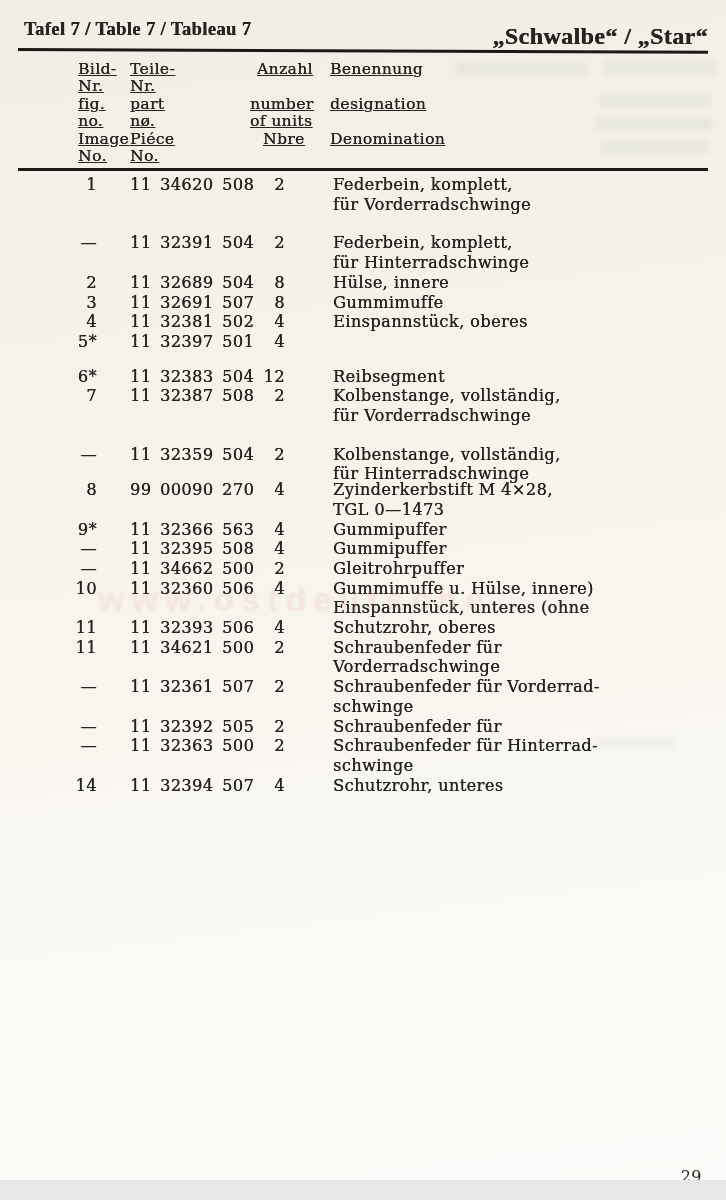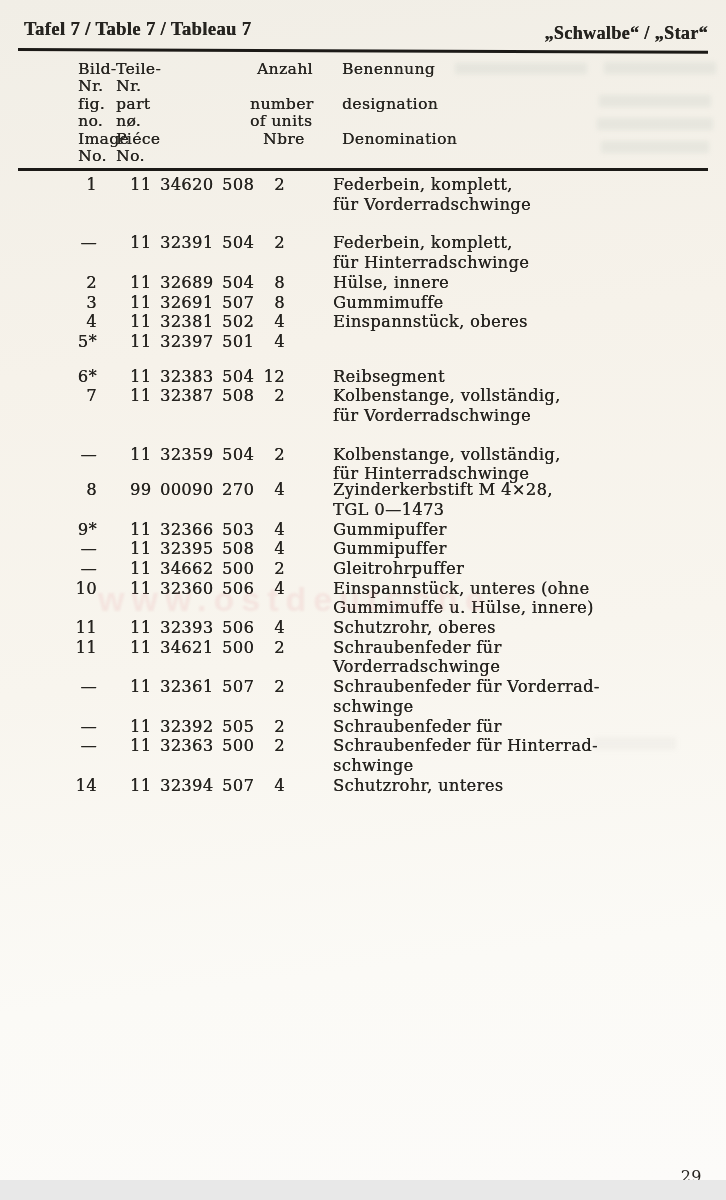--- a/index.html
+++ b/index.html
@@ -12,33 +12,33 @@
   
   .page-title {
     position:absolute; left:24px; top:19px;
     font-family:"Liberation Serif","DejaVu Serif",serif;
     font-size:18.5px; font-weight:bold; letter-spacing:0.4px;
     text-shadow:0.3px 0 0 currentColor;
   }
   .edition {
     position:absolute; right:18px; top:23px;
     font-family:"Liberation Serif","DejaVu Serif",serif;
-    font-size:18px; font-weight:bold; letter-spacing:0.4px;
+    font-size:24px; font-weight:bold; letter-spacing:0.4px;
     text-shadow:0.3px 0 0 currentColor;
   }
   .rule { position:absolute; left:18px; width:690px; height:3px; background:#1c1a17; }
   .rule-top { top:48px; transform:rotate(0.22deg); transform-origin:left center; }
   .rule-head { top:168px; }
   
   .thead { position:absolute; top:61px; left:0; width:726px; font-size:15.5px; line-height:17.4px; letter-spacing:0.4px; }
-  .hcol { position:absolute; top:0; }
+  .hcol { position:absolute; top:0;text-decoration:underline; }
   .hcol-fig { left:78px; }
-  .hcol-part { left:116px; }
+  .hcol-part { left:130px; }
   .hcol-qty { left:250px; width:72px; }
-  .hcol-des { left:342px; }
+  .hcol-des { left:330px; }
   .hline { white-space:nowrap; text-shadow:0.25px 0 0 currentColor; }
   .mt-group { margin-top:17.4px; }
   .ml-anzahl { margin-left:7px; }
   .ml-nbre { margin-left:13px; }
   
   .tbody { position:absolute; top:175px; left:0; width:726px; font-size:16.2px; line-height:19.7px; letter-spacing:0.4px; }
   .row { display:grid; grid-template-columns:100px 140px 45px auto; }
   .cell { text-shadow:0.25px 0 0 currentColor; }
   .cell-fig { text-align:right; padding-right:3px; }
   .cell-part { padding-left:30px; word-spacing:3px; white-space:nowrap; }
@@ -196,21 +196,21 @@
     <div class="cell cell-part">99 00090 270</div>
     <div class="cell cell-qty">4</div>
     <div class="cell cell-des">
           <span class="des-line">Zyinderkerbstift M 4×28,</span>
           <span class="des-line">TGL 0—1473</span>
         </div>
   </div>
 
   <div class="row">
     <div class="cell cell-fig">9*</div>
-    <div class="cell cell-part">11 32366 503</div>
+    <div class="cell cell-part">11 32366 563</div>
     <div class="cell cell-qty">4</div>
     <div class="cell cell-des">
           <span class="des-line">Gummipuffer</span>
         </div>
   </div>
 
   <div class="row">
     <div class="cell cell-fig">—</div>
     <div class="cell cell-part">11 32395 508</div>
     <div class="cell cell-qty">4</div>
@@ -226,22 +226,22 @@
     <div class="cell cell-des">
           <span class="des-line">Gleitrohrpuffer</span>
         </div>
   </div>
 
   <div class="row">
     <div class="cell cell-fig">10</div>
     <div class="cell cell-part">11 32360 506</div>
     <div class="cell cell-qty">4</div>
     <div class="cell cell-des">
+          <span class="des-line">Gummimuffe u. Hülse, innere)</span>
           <span class="des-line">Einspannstück, unteres (ohne</span>
-          <span class="des-line">Gummimuffe u. Hülse, innere)</span>
         </div>
   </div>
 
   <div class="row">
     <div class="cell cell-fig">11</div>
     <div class="cell cell-part">11 32393 506</div>
     <div class="cell cell-qty">4</div>
     <div class="cell cell-des">
           <span class="des-line">Schutzrohr, oberes</span>
         </div>

